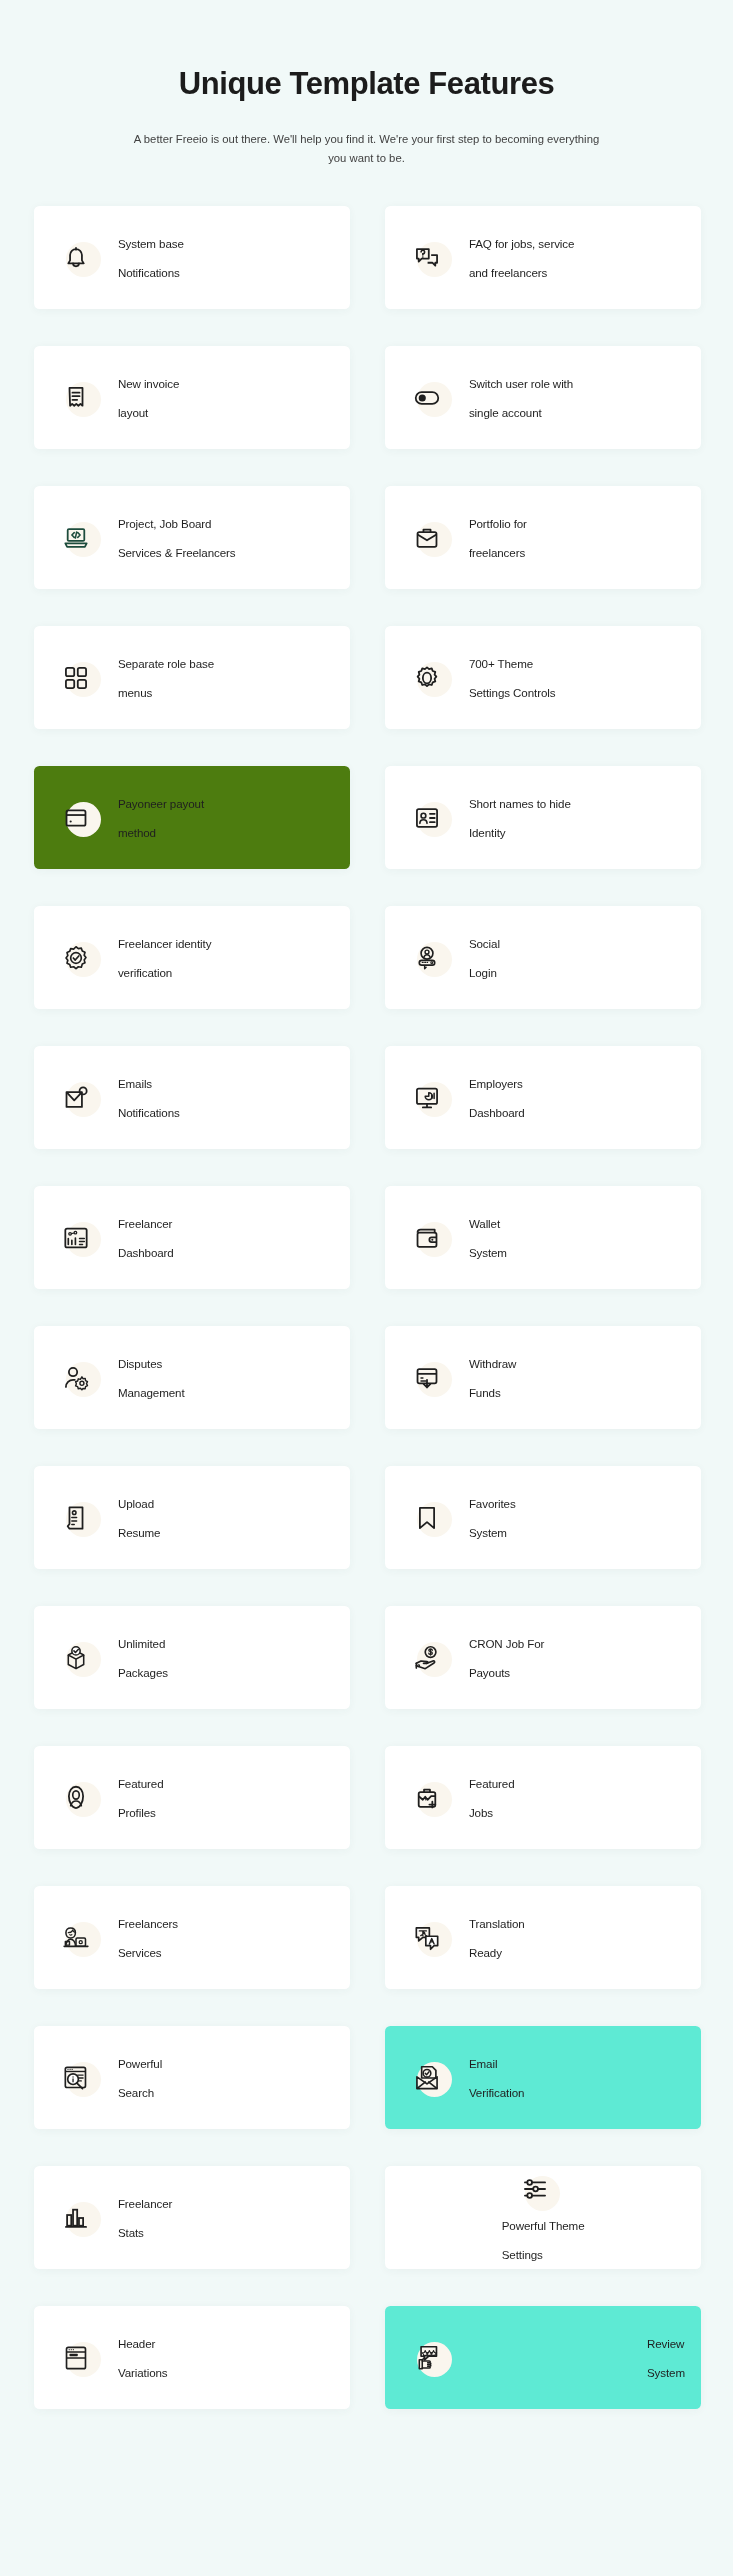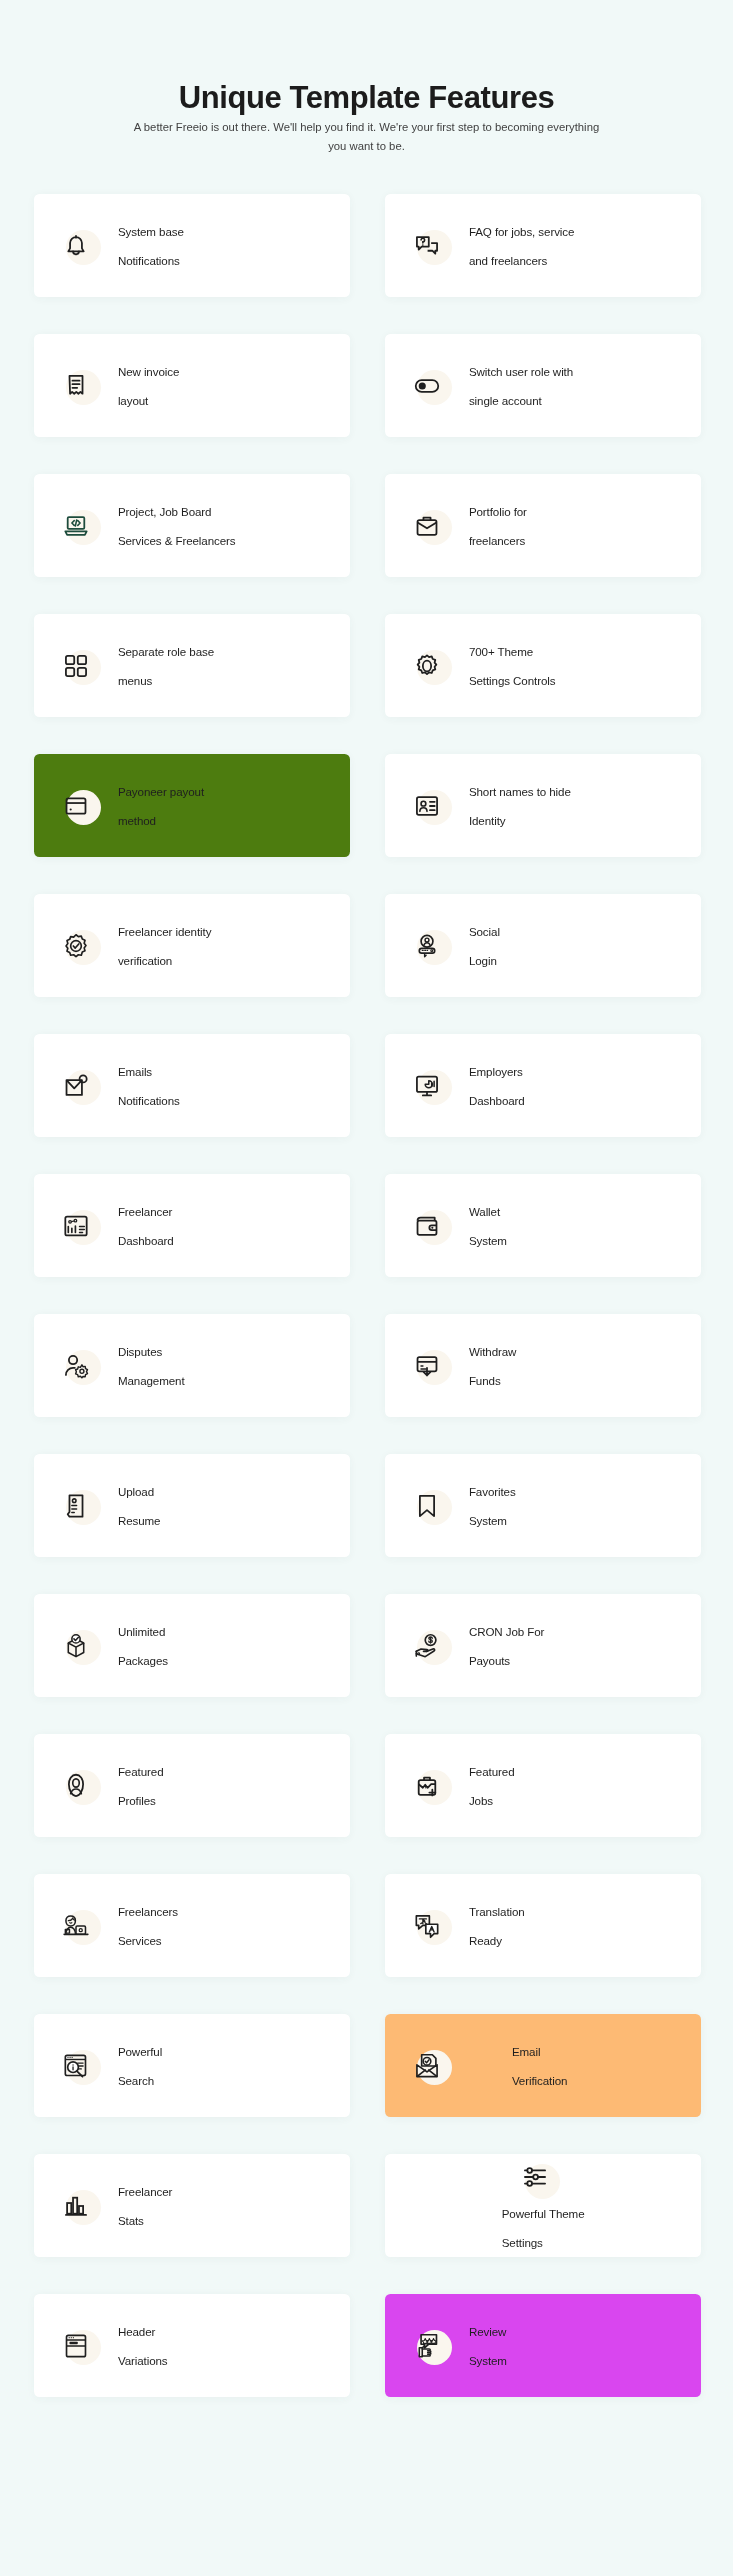--- a/index.html
+++ b/index.html
@@ -8,39 +8,39 @@
     width: 733px;
     background: #f1f9f8;
     font-family: "Liberation Sans", sans-serif;
     -webkit-font-smoothing: antialiased;
   }
 
   .page {
     width: 733px;
     min-height: 2576px;
     background: #f1f9f8;
-    padding-top: 16px;
+    padding-top: 2px;
   }
 
   
   .hero {
     text-align: center;
     padding: 65px 65px 0 65px;
   }
 
   .hero-title {
     font-size: 31px;
     line-height: 1.12;
     font-weight: 700;
     letter-spacing: -0.4px;
     color: #1c1c1c;
   }
 
   .hero-sub {
-    margin: 2px auto 0 auto;
+    margin: 28px auto 0 auto;
     max-width: 470px;
     font-size: 11.3px;
     line-height: 1.74;
     font-weight: 400;
     color: #414141;
   }
 
   
   .features-grid {
     width: 666px;
@@ -404,21 +404,21 @@
         <div class="icon-wrap">
           <span class="icon-blob" style="background: rgb(250, 246, 238);"></span>
           <span class="icon-glyph" style="color: rgb(31, 31, 31);">
             <svg viewBox="0 0 54 54" xmlns="http://www.w3.org/2000/svg">
               <use href="#sym-search-browser-icon"></use>
             </svg>
           </span>
         </div>
         <div class="feature-label" style="color: rgb(31, 31, 31);"><span class="l1">Powerful</span><span class="l2">Search</span></div>
       </div>
-      <div class="feature-card" style="background: #fdba74; gap: 43px;">
+      <div class="feature-card" style="background: #5eead4;">
         <div class="icon-wrap">
           <span class="icon-blob" style="background: rgb(250, 246, 238);"></span>
           <span class="icon-glyph" style="color: rgb(31, 31, 31);">
             <svg viewBox="0 0 54 54" xmlns="http://www.w3.org/2000/svg">
               <use href="#sym-email-verified-icon"></use>
             </svg>
           </span>
         </div>
         <div class="feature-label" style="color: rgb(31, 31, 31);"><span class="l1">Email</span><span class="l2">Verification</span></div>
       </div>
@@ -448,21 +448,21 @@
         <div class="icon-wrap">
           <span class="icon-blob" style="background: rgb(250, 246, 238);"></span>
           <span class="icon-glyph" style="color: rgb(31, 31, 31);">
             <svg viewBox="0 0 54 54" xmlns="http://www.w3.org/2000/svg">
               <use href="#sym-header-layout-icon"></use>
             </svg>
           </span>
         </div>
         <div class="feature-label" style="color: rgb(31, 31, 31);"><span class="l1">Header</span><span class="l2">Variations</span></div>
       </div>
-      <div class="feature-card" style="background: #d946ef;">
+      <div class="feature-card" style="background: #5eead4; justify-content: space-between;">
         <div class="icon-wrap">
           <span class="icon-blob" style="background: rgb(250, 246, 238);"></span>
           <span class="icon-glyph" style="color: rgb(31, 31, 31);">
             <svg viewBox="0 0 54 54" xmlns="http://www.w3.org/2000/svg">
               <use href="#sym-review-thumbsup-icon"></use>
             </svg>
           </span>
         </div>
         <div class="feature-label" style="color: rgb(31, 31, 31);"><span class="l1">Review</span><span class="l2">System</span></div>
       </div>

